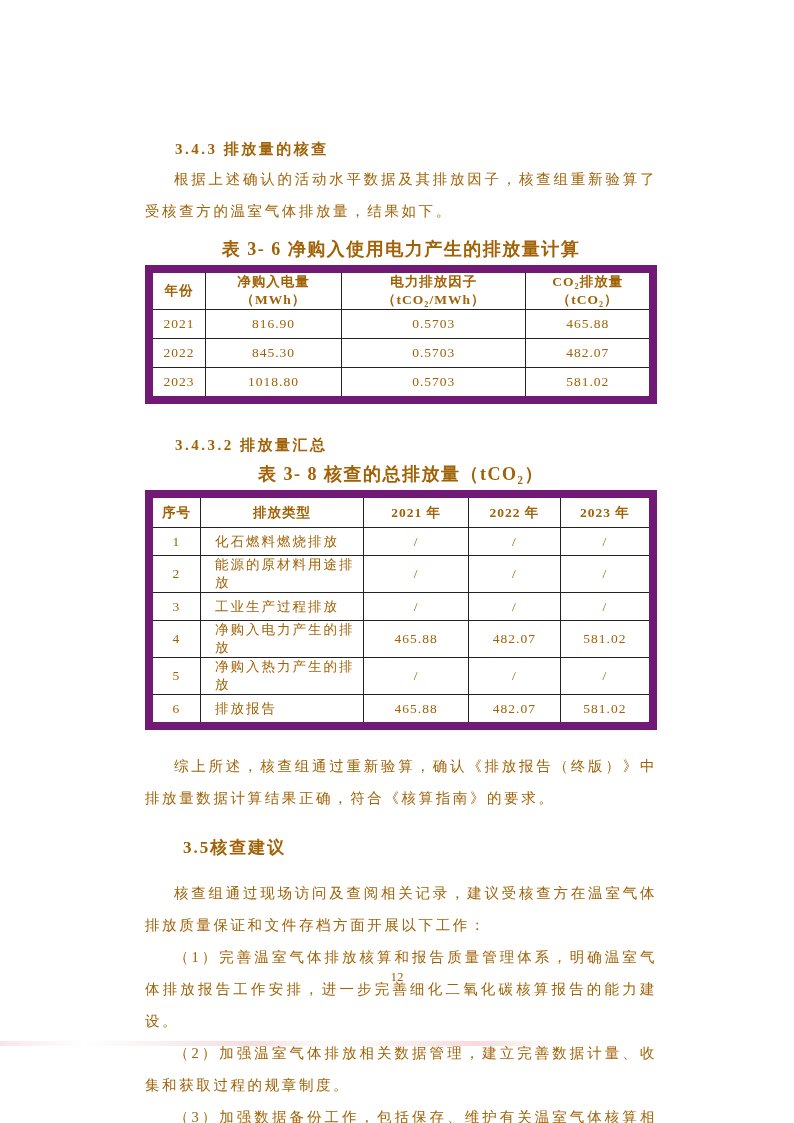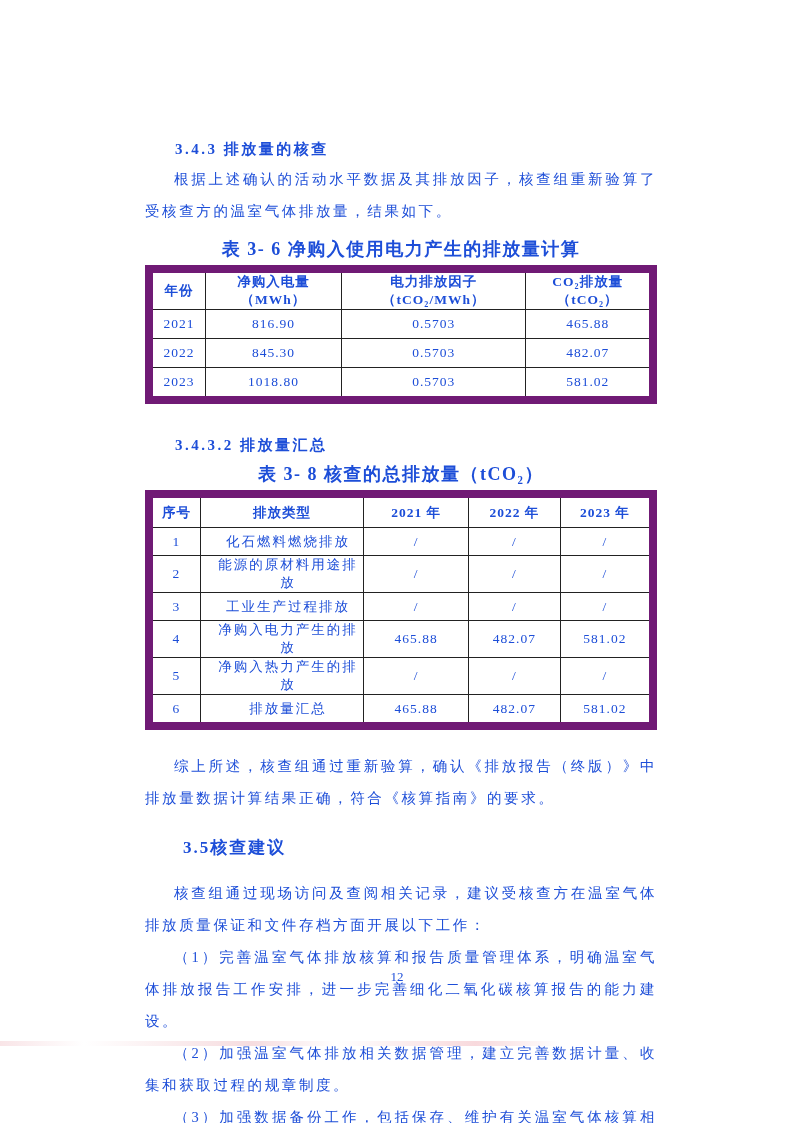--- a/index.html
+++ b/index.html
@@ -1,21 +1,21 @@
 <!DOCTYPE html>
 <html lang="zh"><head>
 <meta charset="utf-8">
 <style>
   html,body{margin:0;padding:0;background:#e8e8e8;}
   .page{
     position:relative;
     width:794px;height:1123px;
     margin:0 auto;
     background:#ffffff;
-    color:#1d4ed8;
+    color:#a16207;
     font-family:"Liberation Serif","DejaVu Serif",serif;
     overflow:hidden;
     box-sizing:border-box;
     padding-left:16px;
   }
   .content{
     position:absolute;
     left:145px;top:140px;
     width:512px;
   }
@@ -65,21 +65,21 @@
     vertical-align:middle;
     font-size:13.5px;
     letter-spacing:1px;
     padding:0 2px;
     overflow:hidden;
   }
   table.doc{border:8px solid #701a75;}
   table.doc th{font-weight:bold;height:29px;}
   #table-3-6 td{height:28px;}
   #table-3-8 td{height:27px;}
-  #table-3-8 tbody td:nth-child(2){text-align:center;padding-left:14px;letter-spacing:2px;margin-top:34px;}
+  #table-3-8 tbody td:nth-child(2){text-align:left;padding-left:14px;letter-spacing:2px;margin-top:34px;}
   .footer{
     position:absolute;
     top:969px;left:0;
     width:100%;
     text-align:center;
     font-size:13px;
   }
   .smudge{
     position:absolute;
     left:0;top:1041px;
@@ -186,21 +186,21 @@
           </tr>
           <tr>
             <td>5</td>
             <td>净购入热力产生的排放</td>
             <td>/</td>
             <td>/</td>
             <td>/</td>
           </tr>
           <tr>
             <td>6</td>
-            <td>排放量汇总</td>
+            <td>排放报告</td>
             <td>465.88</td>
             <td>482.07</td>
             <td>581.02</td>
           </tr>
         </tbody>
       </table>
 
     <p class="body indent summary">综上所述，核查组通过重新验算，确认《排放报告（终版）》中排放量数据计算结果正确，符合《核算指南》的要求。</p>
 
     <h2 class="h-35">3.5核查建议</h2>

